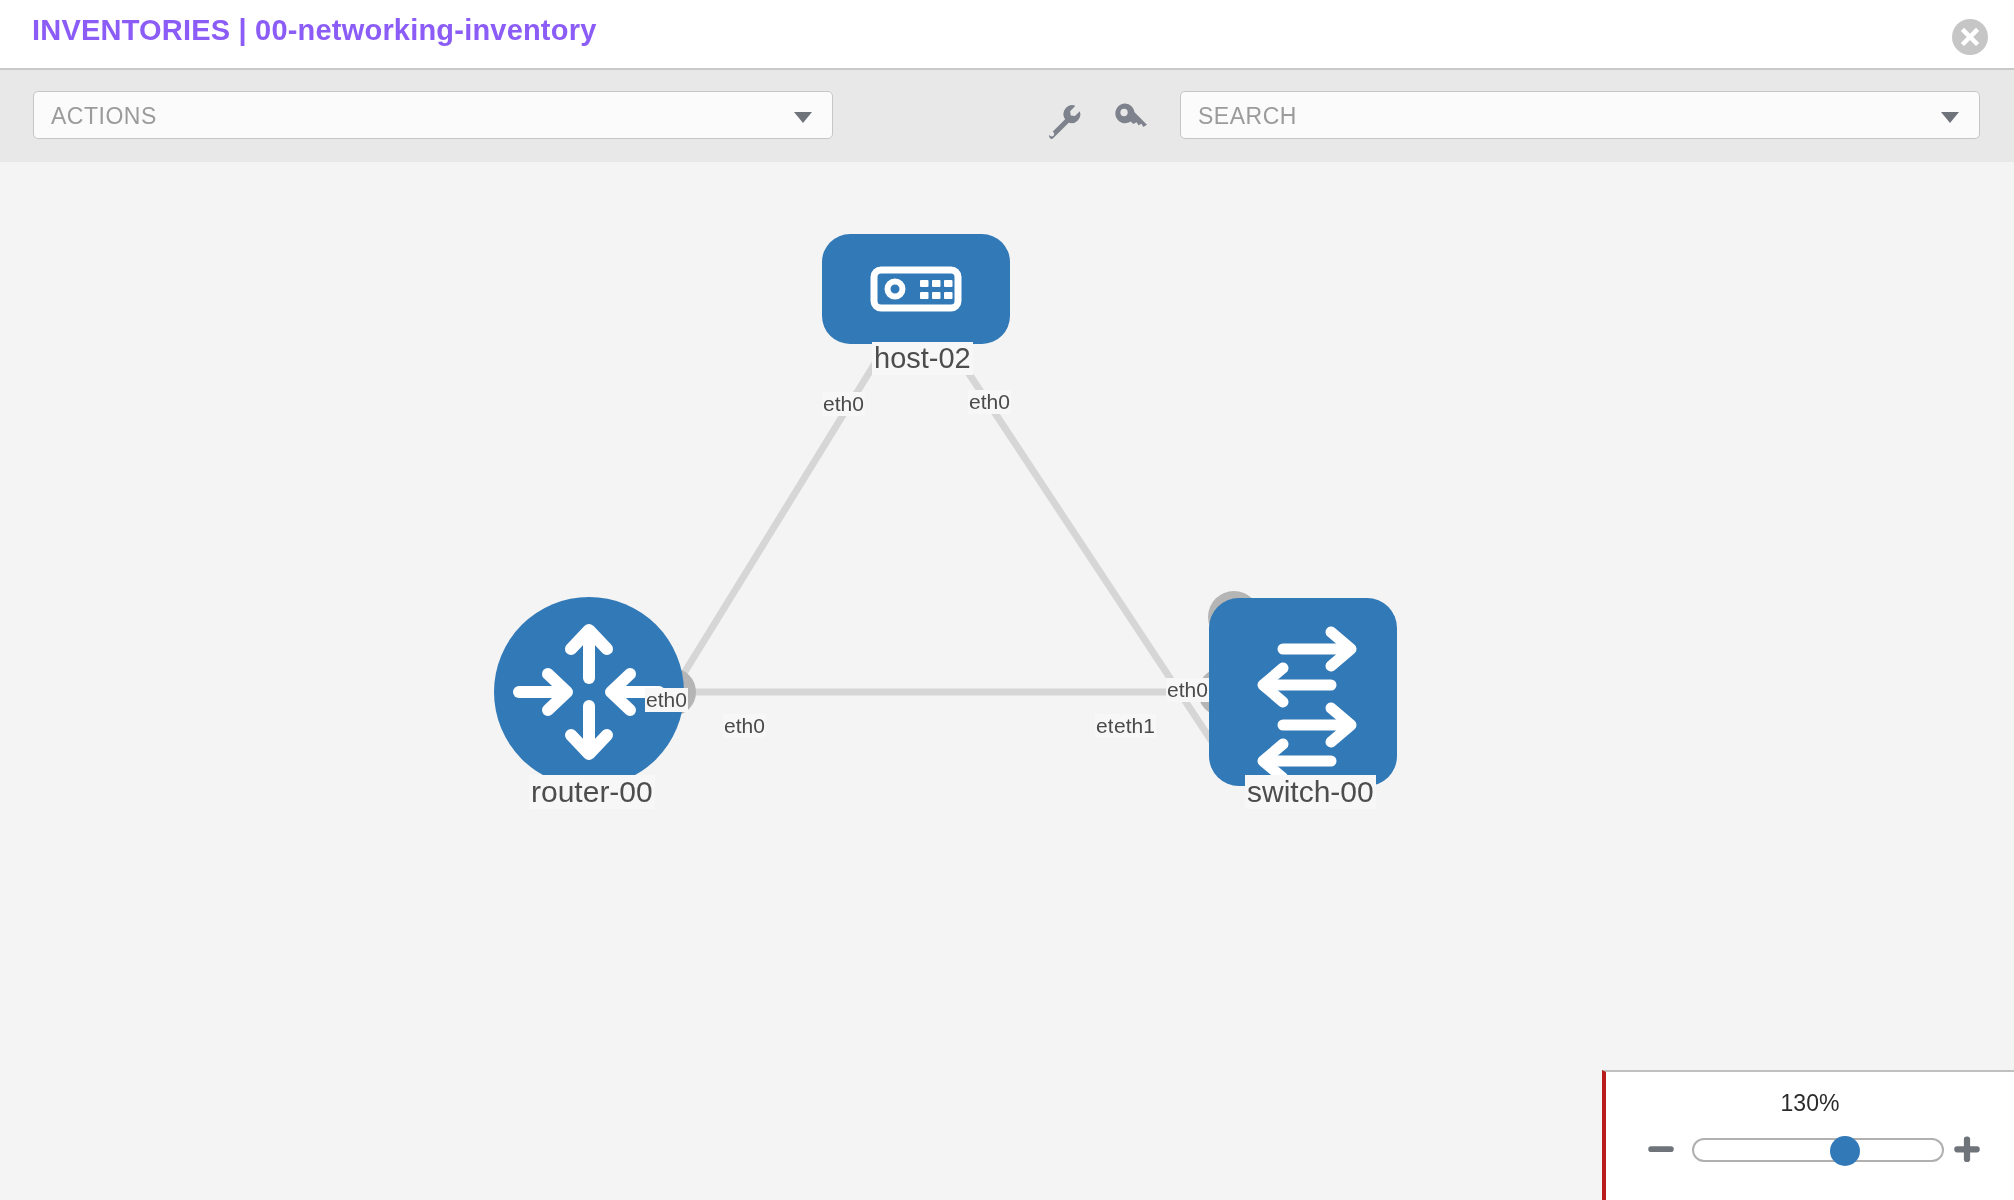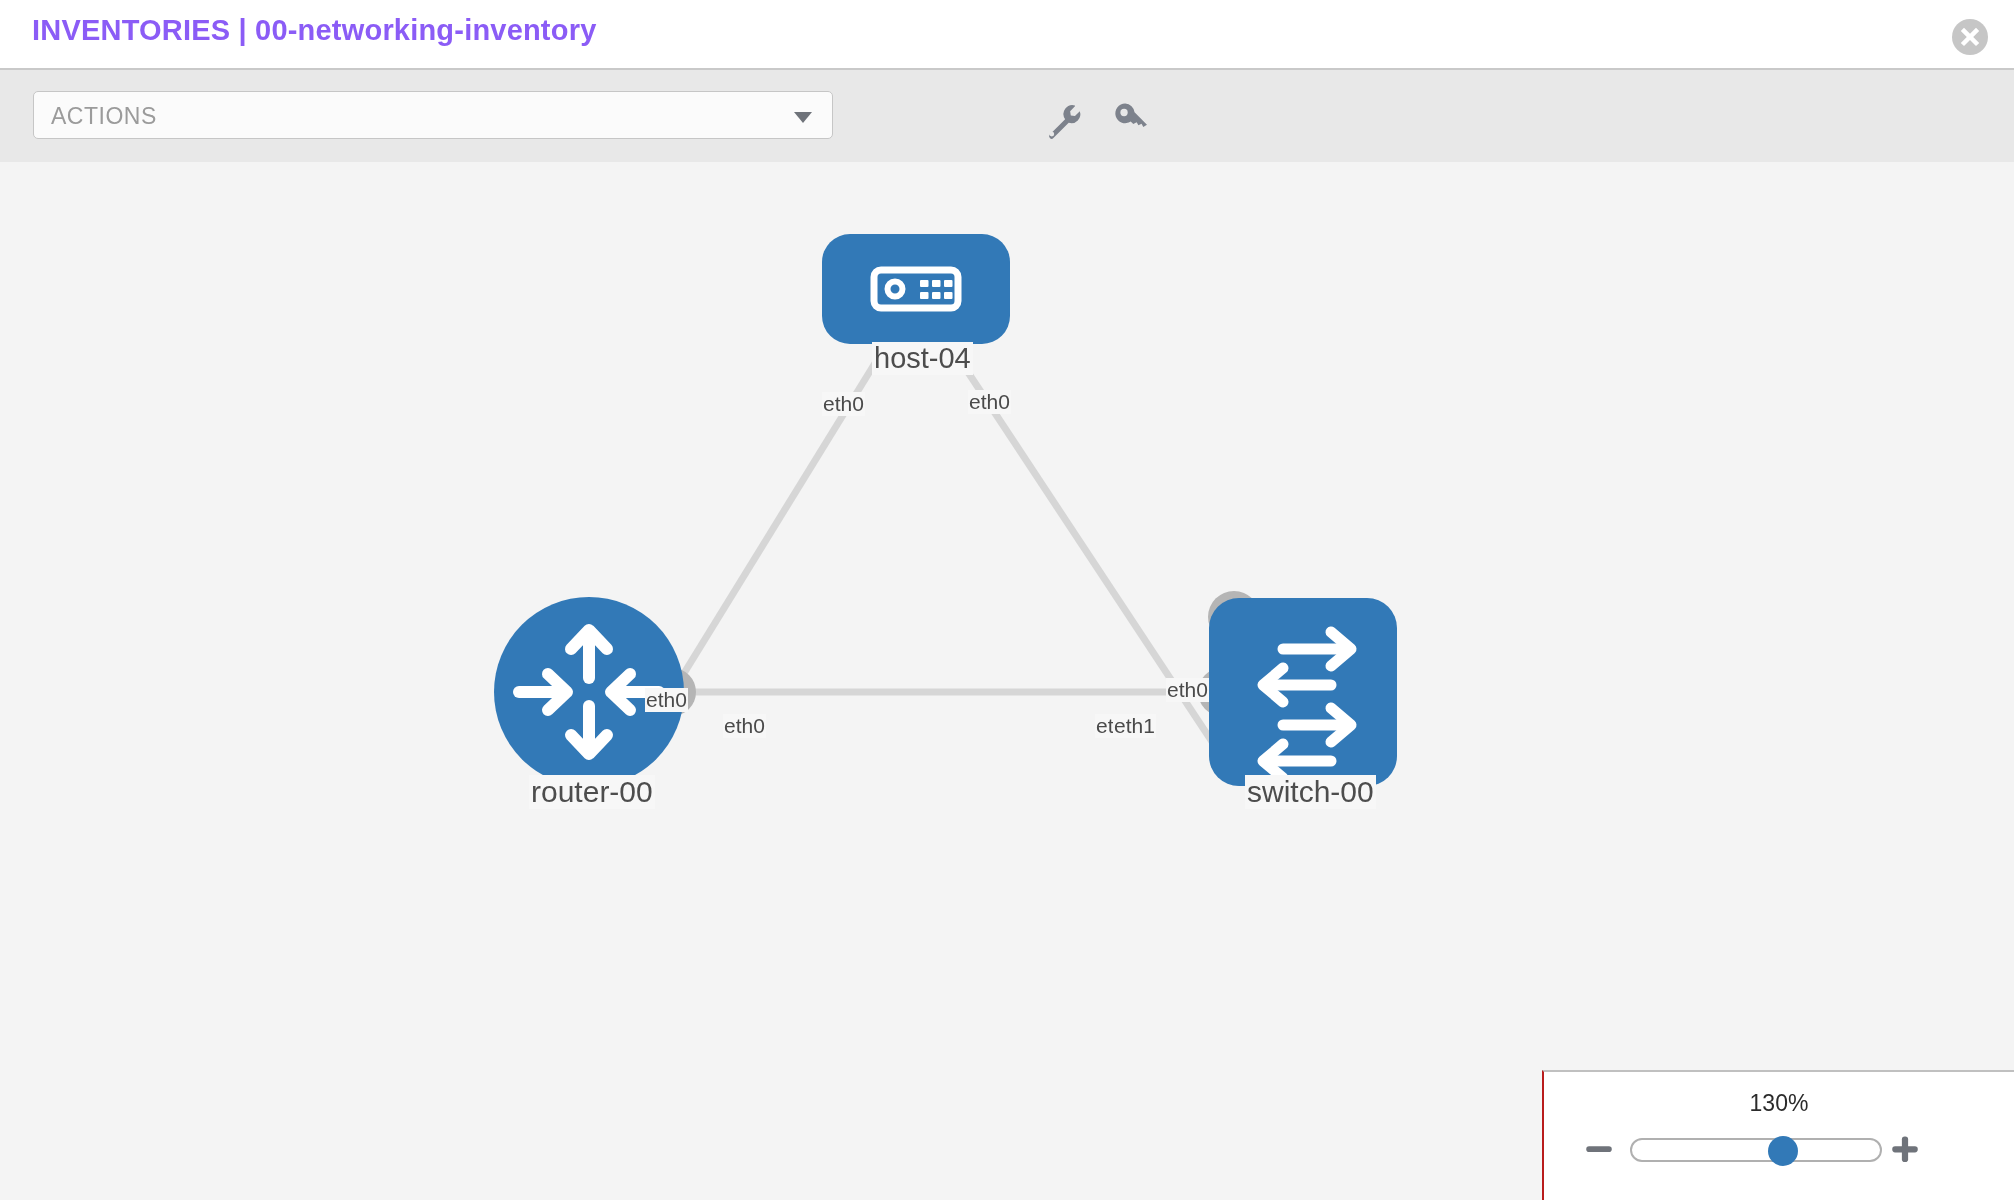--- a/index.html
+++ b/index.html
@@ -129,25 +129,25 @@
     white-space: nowrap;
     padding: 0 1px;
     margin-top: 36px;
   }
 
   
   .zoom-panel {
     position: absolute;
     right: 0;
     bottom: 0;
-    width: 472px;
+    width: 412px;
     height: 130px;
     background: #ffffff;
     border-top: 2px solid #c0c0c0;
-    border-left: 2px solid #b91c1c;
+    border-left: 4px solid #b91c1c;
   }
   .zoom-value {
     position: absolute;
     top: 18px;
     left: 0; right: 0;
     text-align: center;
     font-size: 23px;
     color: #2b2b2b;
   }
   .zoom-row {
@@ -215,20 +215,24 @@
       </svg>
     </div>
 
     <div class="tool-icon" id="key-icon">
       <svg width="42" height="42" viewBox="0 0 24 24" aria-hidden="true">
         <path fill="currentColor" d="M9.3 3.2a5.6 5.6 0 1 0 3.1 10.2l1.5 1.5 1.9-1.0 1.0 1.7 1.8-.9 1.0 1.8 2.1-1.2-7.1-7.1a5.6 5.6 0 0 0-5.3-5.0z"></path>
         <circle cx="8.6" cy="8.3" r="2.1" fill="#e8e8e8"></circle>
       </svg>
     </div>
 
+    <div class="select-box" id="search-select">
+      <span class="sel-label">SEARCH</span>
+      <span class="caret"></span>
+    </div>
   </div>
 
   <div class="canvas">
 
     <svg class="topology-svg" viewBox="0 0 2014 1038">
       <defs>
         <clipPath id="clipHost">
             <rect x="822" y="72" width="188" height="110" rx="26"></rect>
           </clipPath>
       </defs>
@@ -298,21 +302,21 @@
 
           <line x1="1283" y1="563" x2="1349" y2="563"></line>
           <polyline points="1331,546 1351,563 1331,580"></polyline>
 
           <line x1="1331" y1="599" x2="1265" y2="599"></line>
           <polyline points="1283,582 1263,599 1283,616"></polyline>
         </g>
       </g>
     </svg>
 
-    <div class="node-label" style="left:872px; top:180px; font-size:29px;">host-04</div>
+    <div class="node-label" style="left:872px; top:180px; font-size:29px;">host-02</div>
 
     <div class="node-label" style="left:529px; top:613px;">router-00</div>
 
     <div class="node-label" style="left:1245px; top:613px;text-align:right;">switch-00</div>
 
     <div class="iface-label" style="left:822px; top:194px;">eth0</div>
 
     <div class="iface-label" style="left:968px; top:192px;">eth0</div>
 
     <div class="iface-label" style="left:645px; top:490px;">eth0</div>

